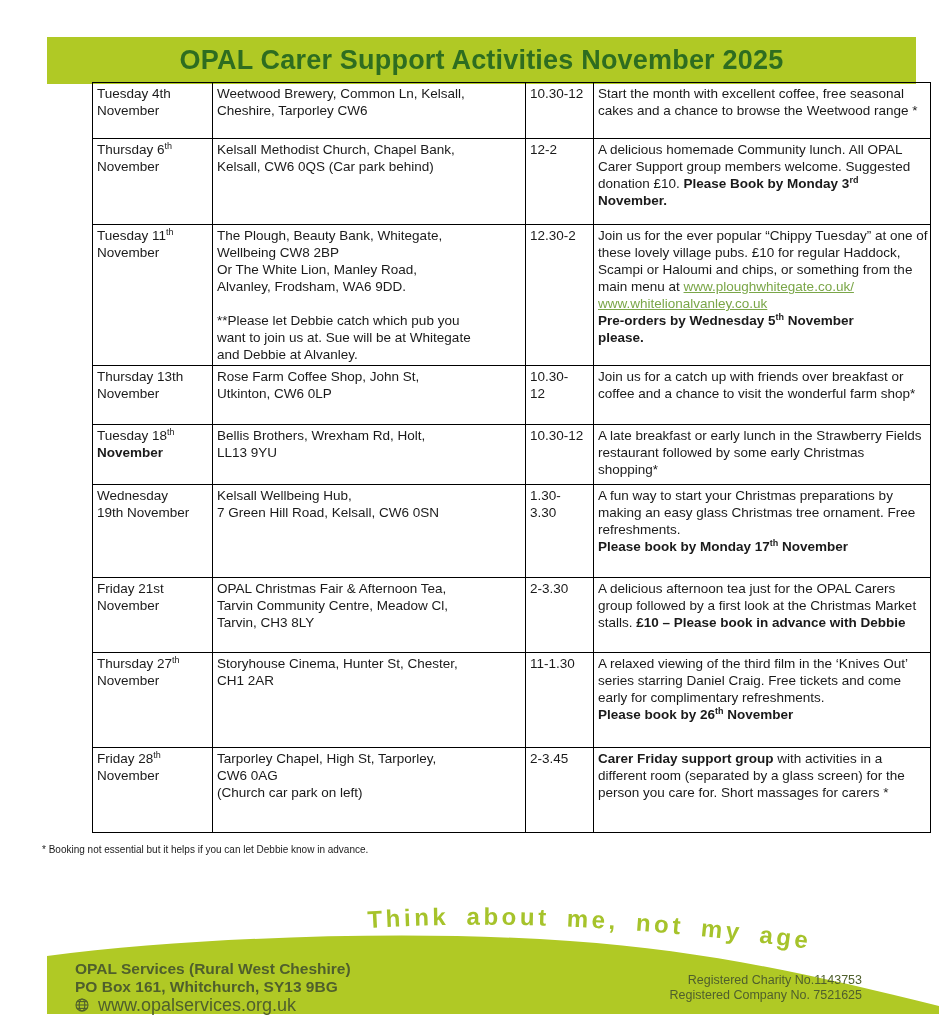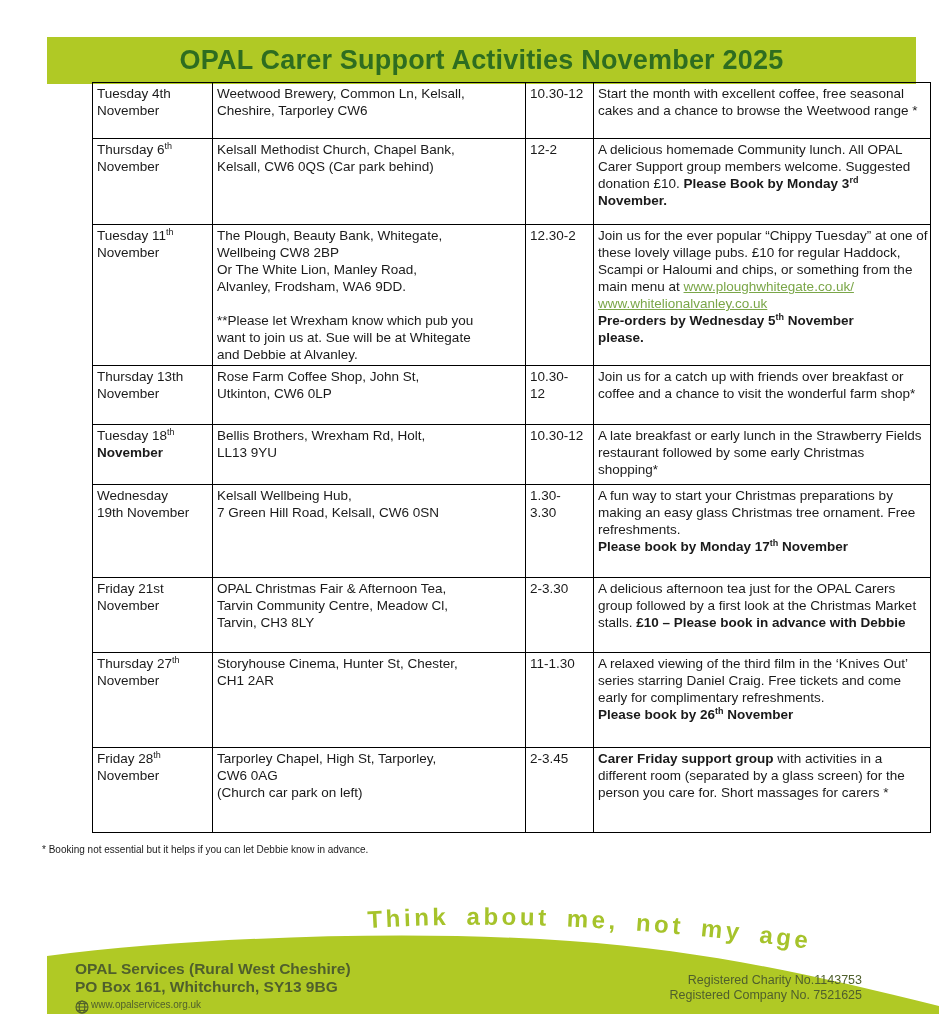--- a/index.html
+++ b/index.html
@@ -53,22 +53,22 @@
     fill:var(--tagline_green);
   }
   .footer-left {
     position:absolute; left:75px; top:960px;
     color:var(--footer_text_green);
   }
   .footer-left .org, .footer-left .addr {
     font-weight:bold; font-size:15.5px; line-height:18px;
   }
   .footer-left .web {
-    font-size:10px; line-height:18px;
-    display:flex; align-items:flex-end; gap:2px;
+    font-size:18px; line-height:18px;
+    display:flex; align-items:center; gap:9px;
   }
   .footer-right {
     position:absolute; right:77px; top:973px;
     text-align:right; font-size:12.5px; line-height:15px;
     color:var(--footer_text_green);
   }
   .globe { display:inline-block; }
 </style>
 </head>
 <body>
@@ -92,21 +92,21 @@
         <td class="col-description"><span>Start the month with excellent coffee, free seasonal cakes and a chance to browse the Weetwood range *</span></td>
       </tr>
       <tr style="height: 86px; padding-left: 12px;">
         <td class="col-date"><span>Thursday 6</span><sup>th</sup><br><span>November</span></td>
         <td class="col-location"><span>Kelsall Methodist Church, Chapel Bank,</span><br><span>Kelsall, CW6 0QS (Car park behind)</span></td>
         <td class="col-time"><span>12-2</span></td>
         <td class="col-description"><span>A delicious homemade Community lunch. All OPAL Carer Support group members welcome. Suggested donation £10. </span><span class="bold">Please Book by Monday 3</span><sup class="bold">rd</sup><span class="bold"> November.</span></td>
       </tr>
       <tr style="height: 119px;">
         <td class="col-date"><span>Tuesday 11</span><sup>th</sup><br><span>November</span></td>
-        <td class="col-location"><span>The Plough, Beauty Bank, Whitegate,</span><br><span>Wellbeing CW8 2BP</span><br><span>Or The White Lion, Manley Road,</span><br><span>Alvanley, Frodsham, WA6 9DD.</span><br><br><span>**Please let Wrexham know which pub you</span><br><span>want to join us at. Sue will be at Whitegate</span><br><span>and Debbie at Alvanley.</span></td>
+        <td class="col-location"><span>The Plough, Beauty Bank, Whitegate,</span><br><span>Wellbeing CW8 2BP</span><br><span>Or The White Lion, Manley Road,</span><br><span>Alvanley, Frodsham, WA6 9DD.</span><br><br><span>**Please let Debbie catch which pub you</span><br><span>want to join us at. Sue will be at Whitegate</span><br><span>and Debbie at Alvanley.</span></td>
         <td class="col-time"><span>12.30-2</span></td>
         <td class="col-description"><span>Join us for the ever popular “Chippy Tuesday” at one of these lovely village pubs. £10 for regular Haddock, Scampi or Haloumi and chips, or something from the main menu at </span><a class="evt-link" href="#">www.ploughwhitegate.co.uk/</a><br><a class="evt-link" href="#">www.whitelionalvanley.co.uk</a><br><span class="bold">Pre-orders by Wednesday 5</span><sup class="bold">th</sup><span class="bold"> November</span><br><span class="bold">please.</span></td>
       </tr>
       <tr style="height: 59px;">
         <td class="col-date"><span>Thursday 13th</span><br><span>November</span></td>
         <td class="col-location"><span>Rose Farm Coffee Shop, John St,</span><br><span>Utkinton, CW6 0LP</span></td>
         <td class="col-time"><span>10.30-</span><br><span>12</span></td>
         <td class="col-description"><span>Join us for a catch up with friends over breakfast or coffee and a chance to visit the wonderful farm shop*</span></td>
       </tr>
       <tr style="height: 60px;">

